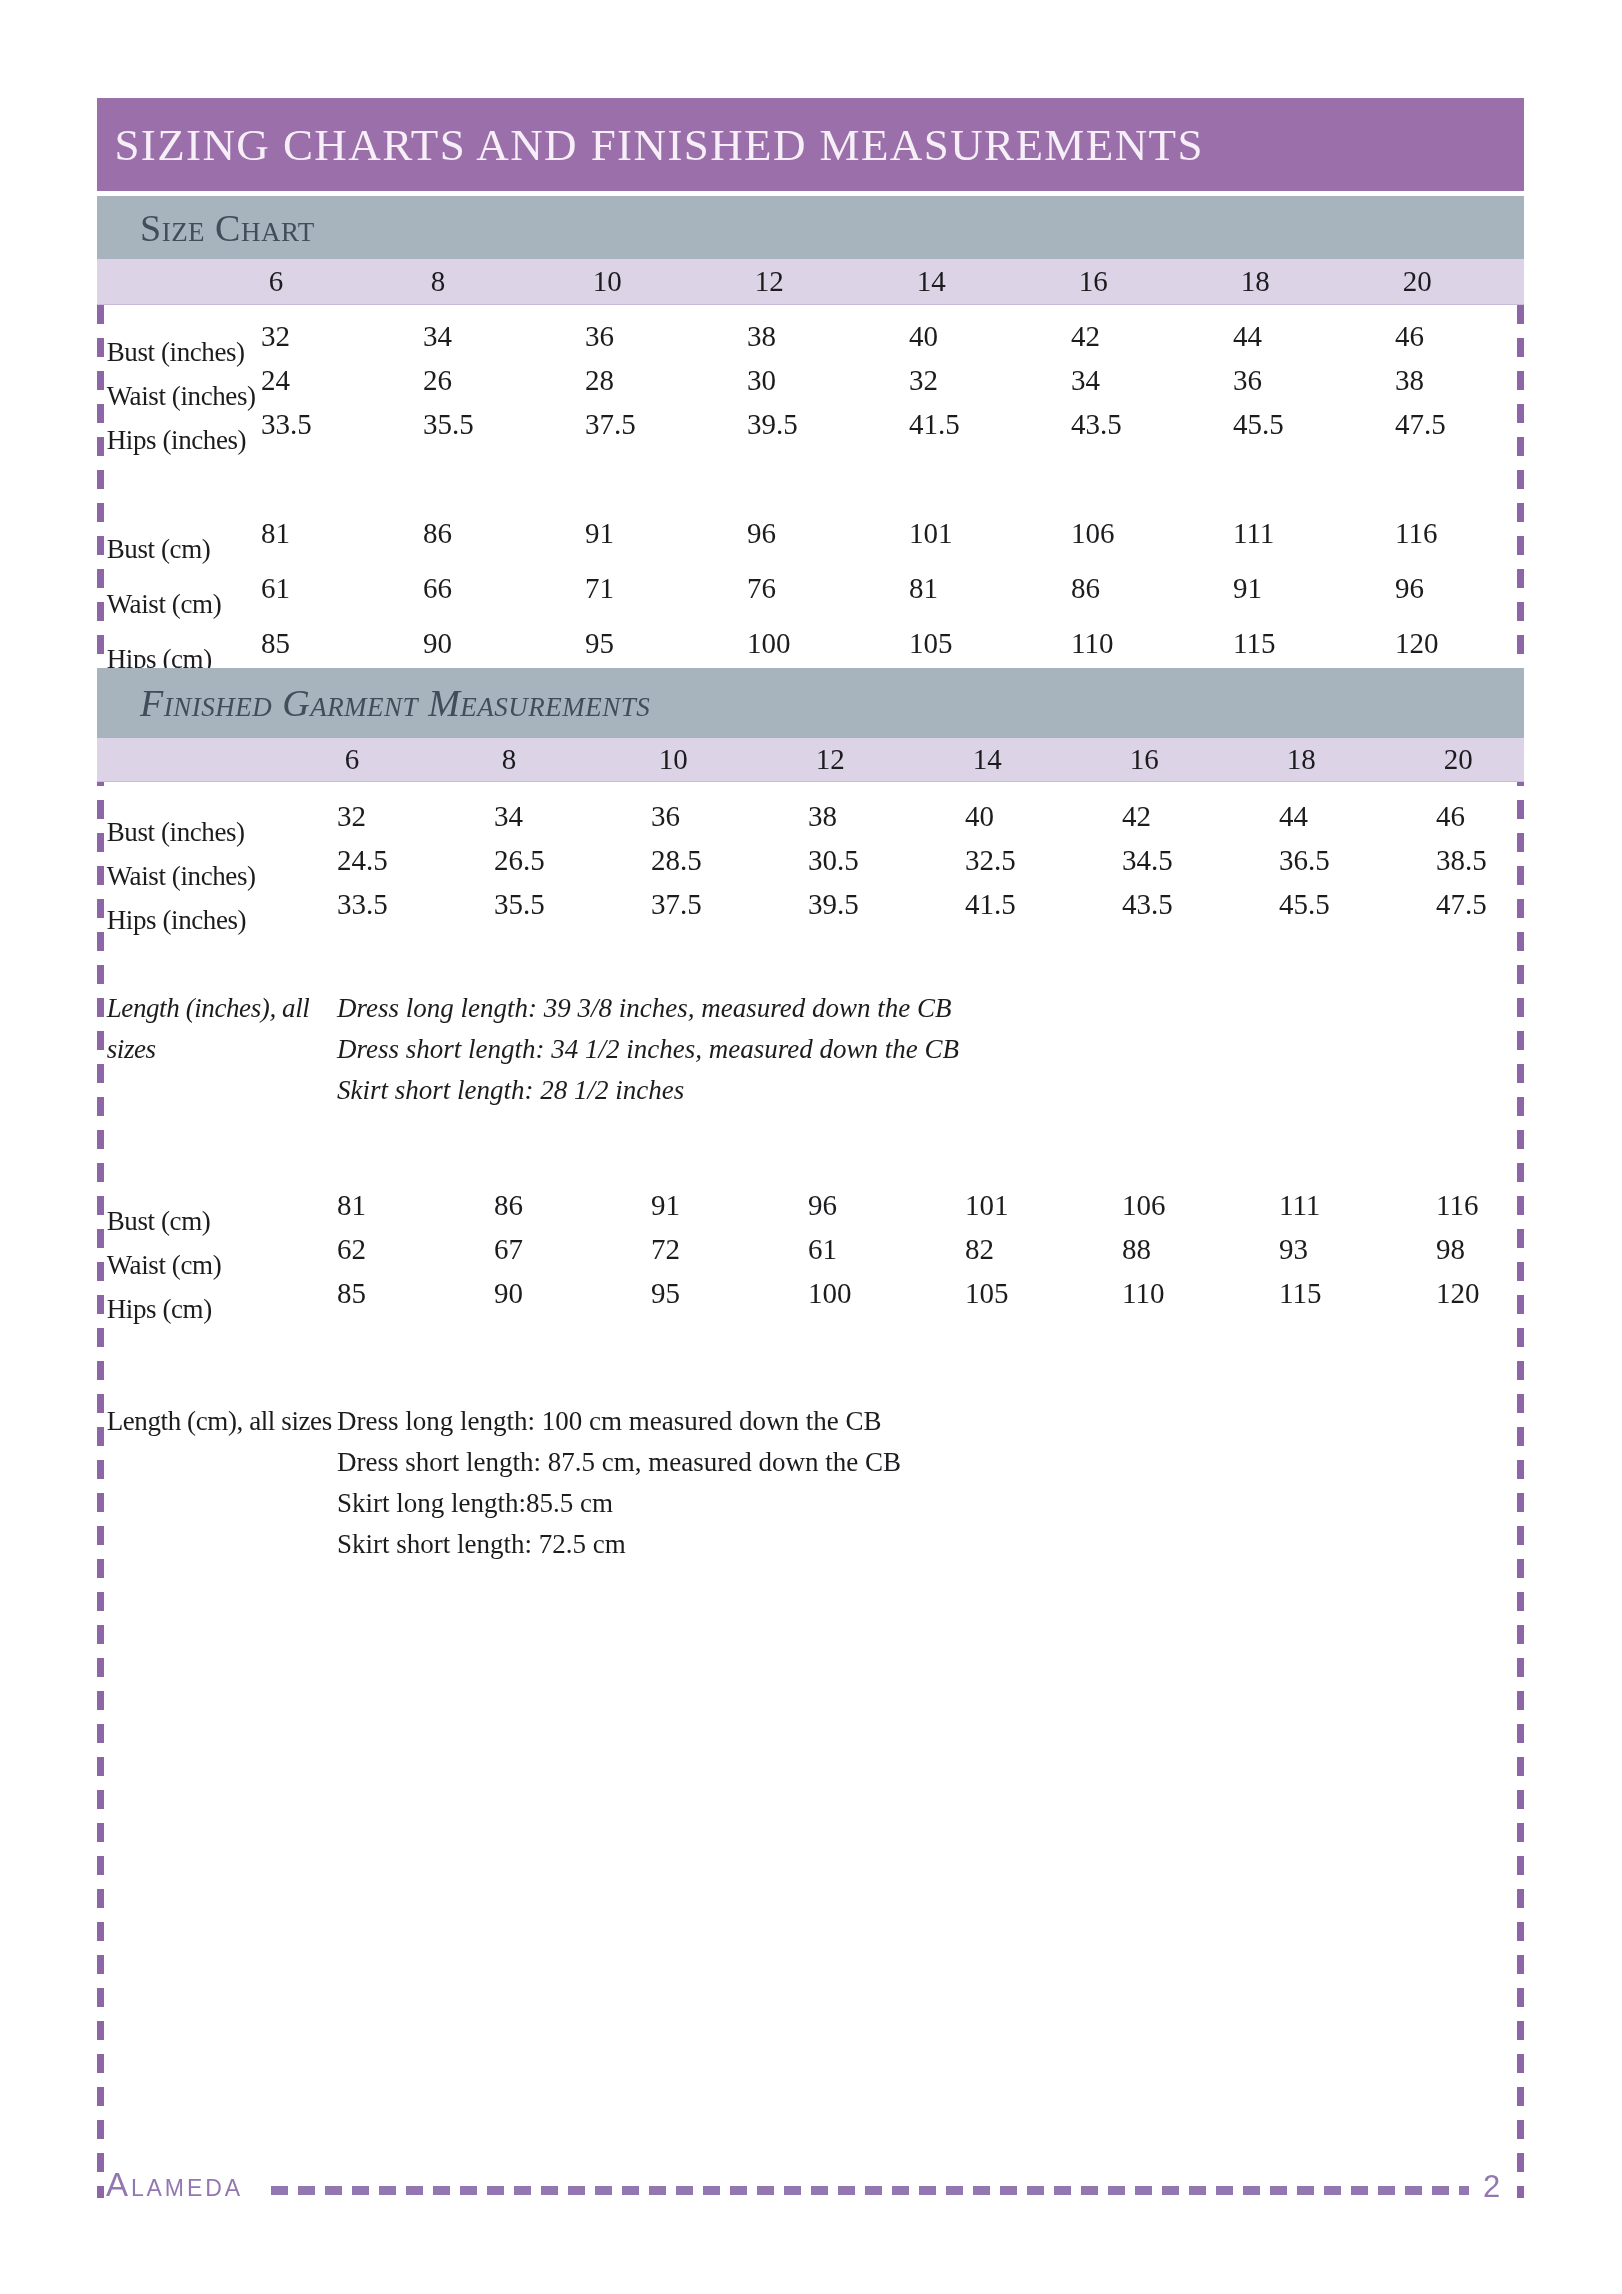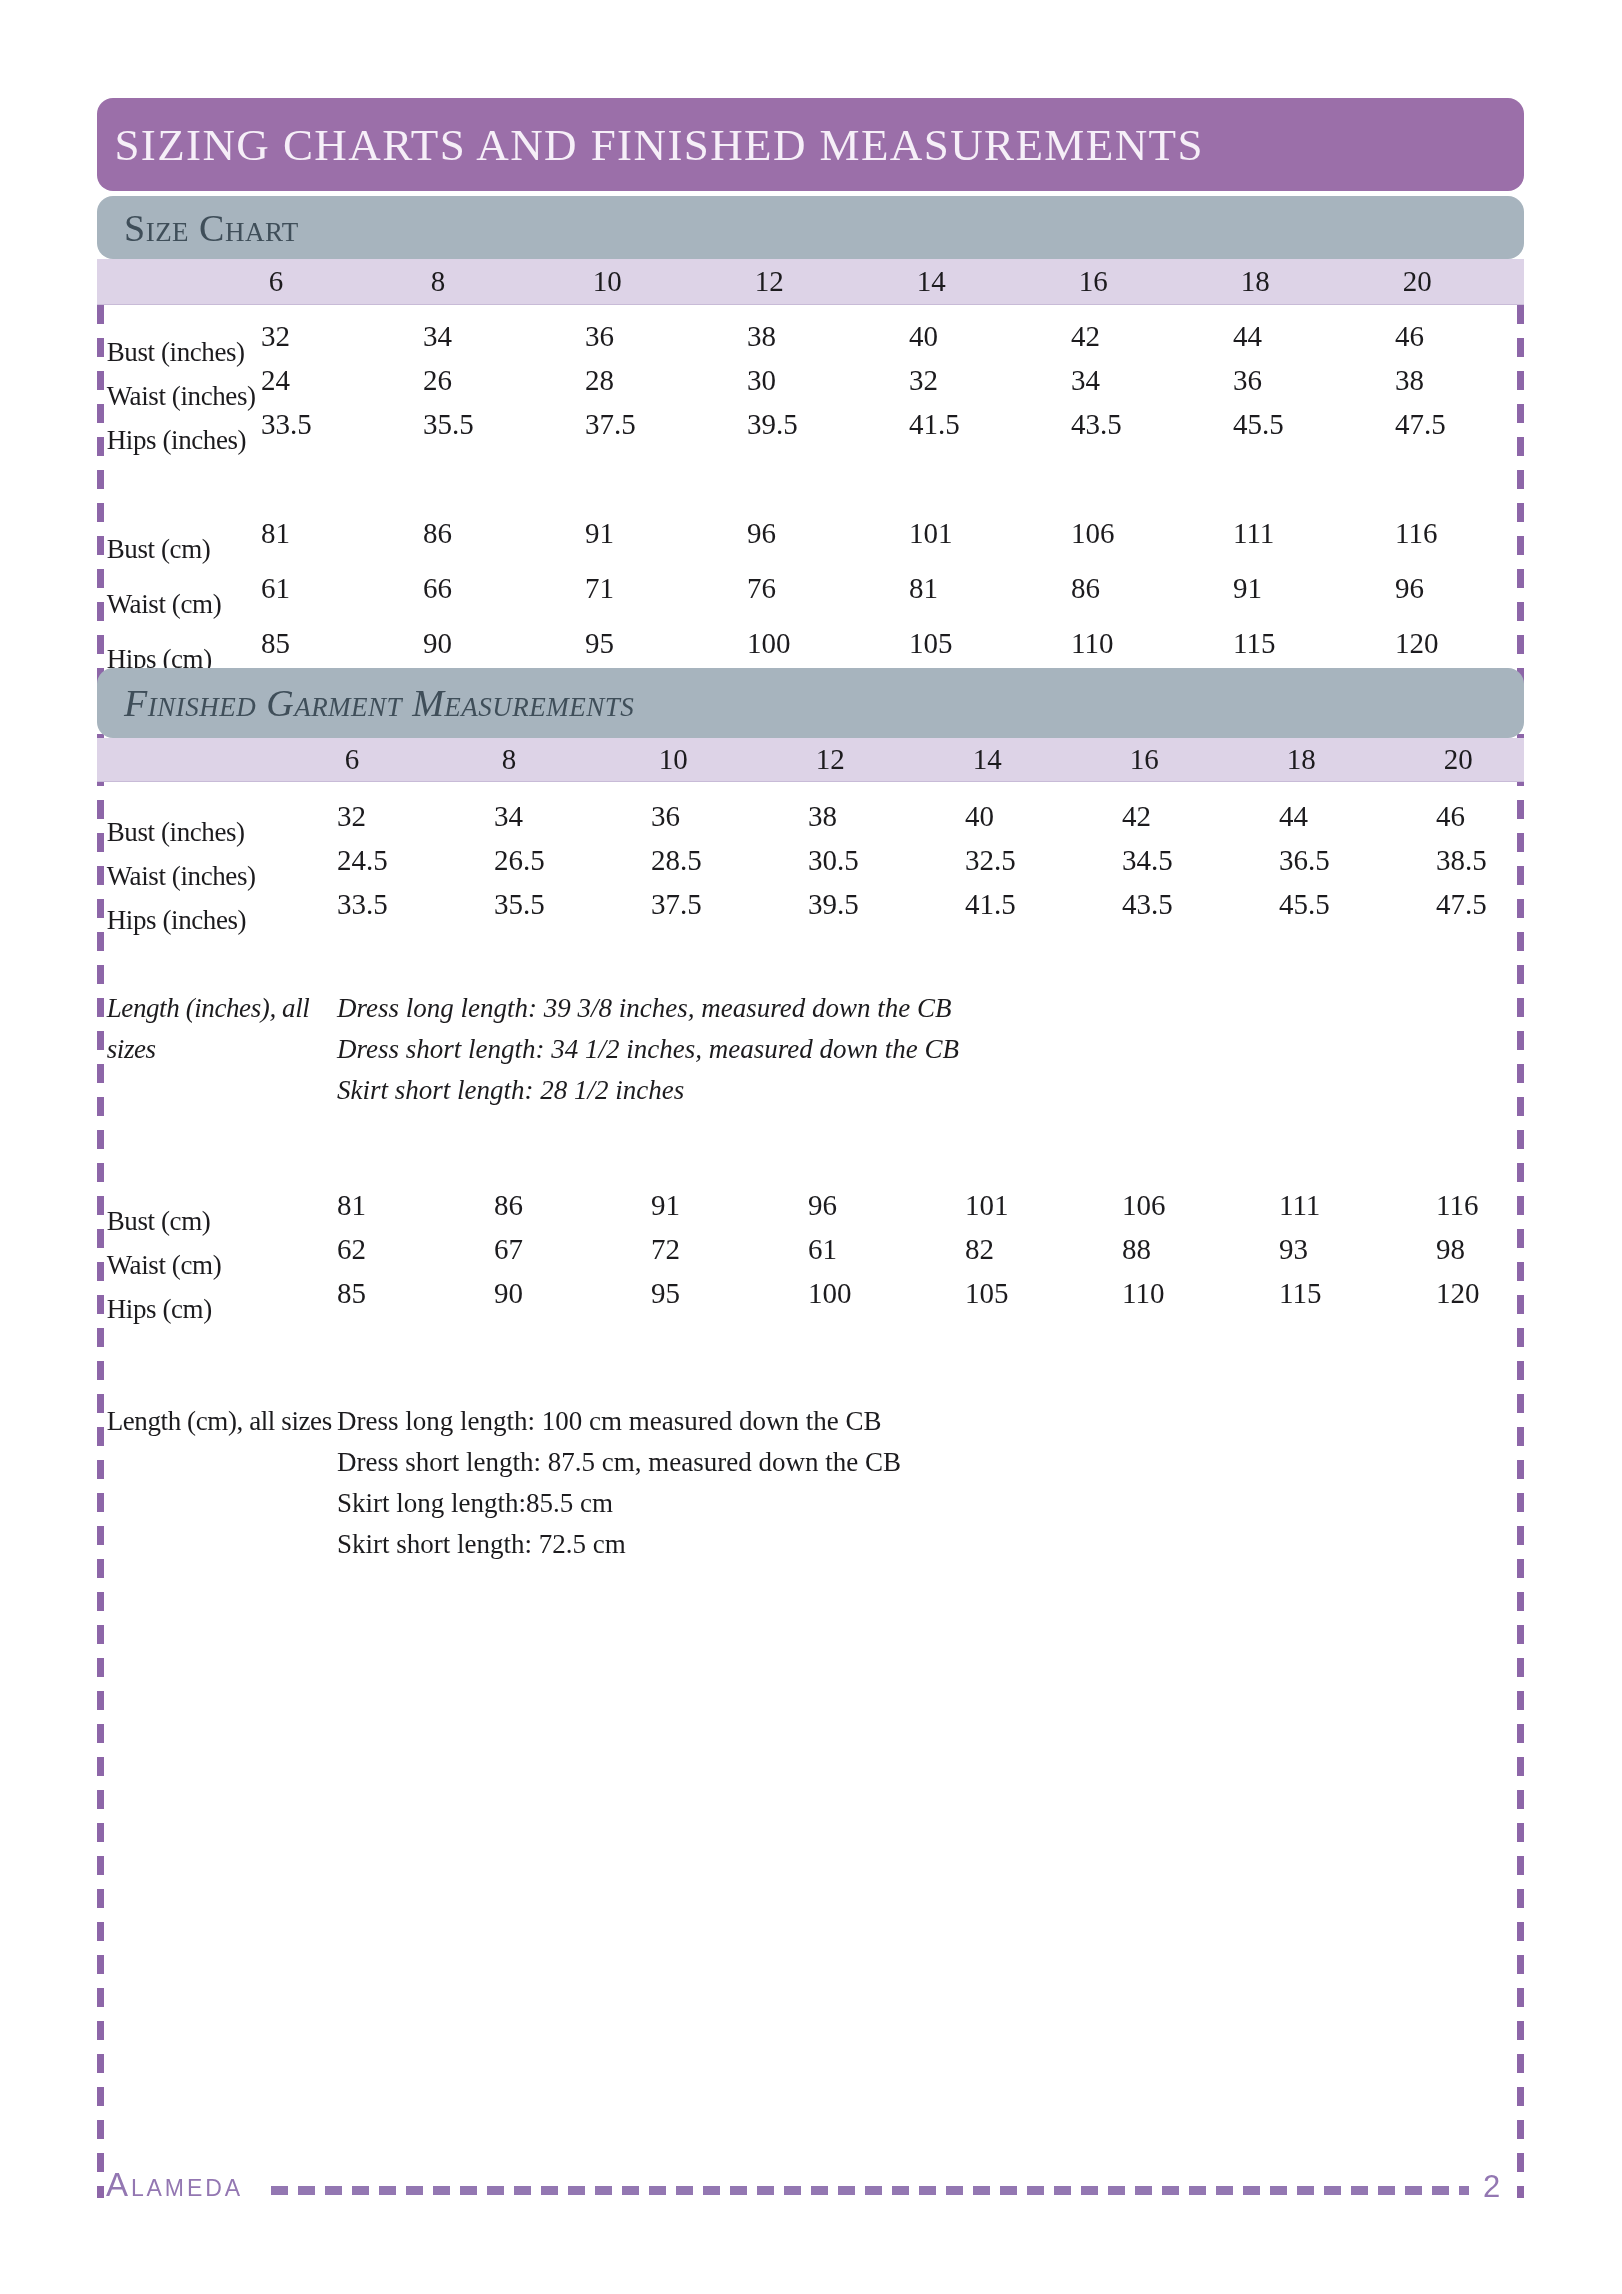--- a/index.html
+++ b/index.html
@@ -24,29 +24,29 @@
   }
   
   .dash-v{
     position:absolute;top:305px;height:1893px;width:6.8px;z-index:1;
     background:repeating-linear-gradient(180deg,var(--dash_purple) 0 19.3px,transparent 19.3px 33px);
   }
   .dash-v.left{left:97px;}
   .dash-v.right{left:1517px;}
 
   
-  .band{position:absolute;left:97px;width:1427px;z-index:2;display:flex;align-items:center;box-sizing:border-box;border-radius:16px;}
+  .band{position:absolute;left:97px;width:1427px;z-index:2;display:flex;align-items:center;box-sizing:border-box;}
   .title-band{top:98px;height:93px;background:var(--purple_band);padding-left:17.4px;}
   .title-band h1{
     margin:0;font-size:45px;font-weight:normal;color:var(--band_text);
     letter-spacing:1.4px;white-space:nowrap;
   }
   .section-band{background:var(--slate_band);padding-left:27px;}
   .section-band h2{
-    margin:0;font-weight:normal;font-variant:small-caps;
+    margin:16px;font-weight:normal;font-variant:small-caps;
     font-size:38px;color:var(--slate_text);letter-spacing:0.5px;
   }
   .band-size-chart{top:196px;height:63px;}
   .band-empty{top:438px;height:47px;}
   .band-finished{top:668px;height:70px;font-style:italic;}
 
   
   .grid-row{
     display:grid;box-sizing:border-box;align-items:center;
   }

